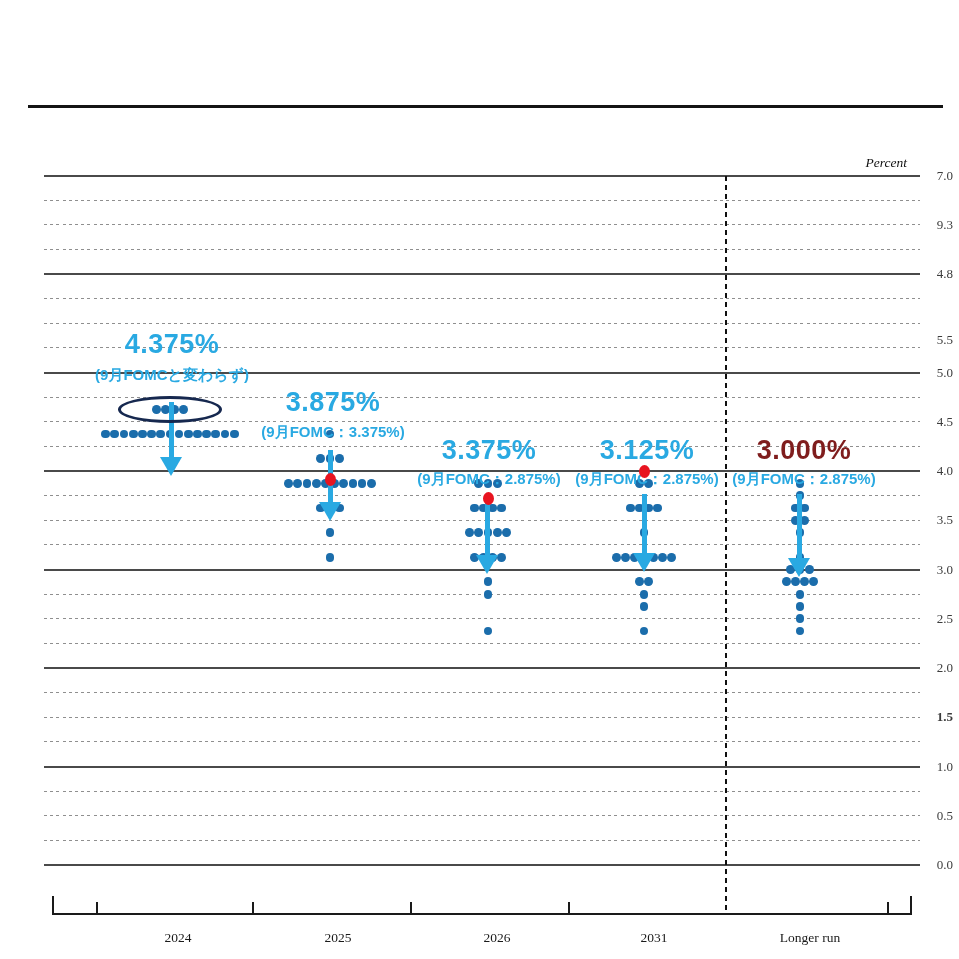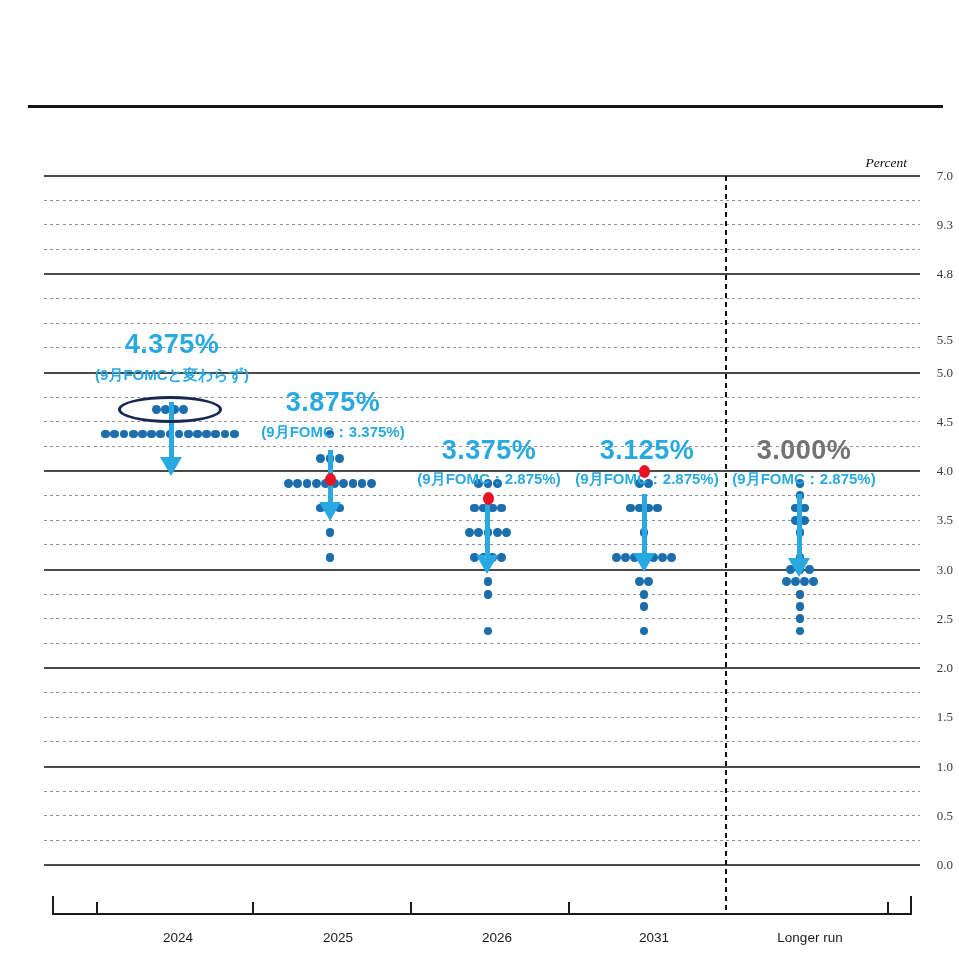--- a/index.html
+++ b/index.html
@@ -12,21 +12,21 @@
           border:1px solid #3c3c3c;border-bottom:none;background:#fdfdfd;}
   .caption-text{margin:7px 12px 0 10px;font-family:"Liberation Serif",serif;font-size:17px;
           line-height:1.32;color:#1c1c1c;text-align:justify;word-spacing:3px;}
   .caption-rule{position:absolute;left:28px;top:105px;width:915px;height:3px;background:#141414;}
   .chart{position:absolute;left:0;top:120px;width:959px;height:839px;}
   .abs{position:absolute;}
   .grid-dashed{height:1px;background:repeating-linear-gradient(90deg,#8f8f8f 0 3px,transparent 3px 6.2px);}
   .grid-solid{height:2px;background:#4a4a4a;}
   .ylab{font-family:"Liberation Serif",serif;font-size:13px;color:#3c3c3c;width:30px;text-align:right;}
   .percent-lab{font-family:"Liberation Serif",serif;font-size:13.5px;color:#111;}
-  .xlab{font-family:Liberation Sans, sans-serif;font-size:13.5px;color:#1a1a1a;transform:translateX(-50%);white-space:nowrap;}
+  .xlab{font-family:Liberation Serif, serif;font-size:13.5px;color:#1a1a1a;transform:translateX(-50%);white-space:nowrap;}
   .dotrow{display:flex;gap:0.4px;}
   .bdot{border-radius:50%;}
   .rdot{border-radius:50%;}
   .ann-big{font-size:27px;font-weight:700;letter-spacing:0.5px;transform:translateX(-50%);white-space:nowrap;}
   .ann-note{font-size:15px;font-weight:700;transform:translateX(-50%);white-space:nowrap;}
   .arrow-shaft{width:5px;}
   .arrow-head{width:0;height:0;border-left:11px solid transparent;border-right:11px solid transparent;}
   .red-note{position:absolute;left:118px;top:709px;font-size:17.5px;font-weight:700;white-space:nowrap;}
   .ellipse{border-radius:50%;background:transparent;}
 </style>
@@ -63,21 +63,21 @@
       <div class="abs grid-dashed" style="left: 44px; width: 876px; top: 202.75px;"></div>
       <div class="abs grid-dashed" style="left: 44px; width: 876px; top: 178.125px;"></div>
       <div class="abs grid-solid" style="left: 44px; width: 876px; top: 153px;"></div>
       <div class="abs grid-dashed" style="left: 44px; width: 876px; top: 128.875px;"></div>
       <div class="abs grid-dashed" style="left: 44px; width: 876px; top: 104.25px;"></div>
       <div class="abs grid-dashed" style="left: 44px; width: 876px; top: 79.625px;"></div>
       <div class="abs grid-solid" style="left: 44px; width: 876px; top: 54.5px;"></div>
       <div class="abs ylab" style="left: 923px; top: 737px;">0.0</div>
       <div class="abs ylab" style="left: 923px; top: 687.75px;">0.5</div>
       <div class="abs ylab" style="left: 923px; top: 638.5px;">1.0</div>
-      <div class="abs ylab" style="left: 923px; top: 589.25px;">1.5</div>
+      <div class="abs ylab" style="left: 923px; top: 589.25px; font-weight: bold;">1.5</div>
       <div class="abs ylab" style="left: 923px; top: 540px;">2.0</div>
       <div class="abs ylab" style="left: 923px; top: 490.75px;">2.5</div>
       <div class="abs ylab" style="left: 923px; top: 441.5px;">3.0</div>
       <div class="abs ylab" style="left: 923px; top: 392.25px;">3.5</div>
       <div class="abs ylab" style="left: 923px; top: 343px;">4.0</div>
       <div class="abs ylab" style="left: 923px; top: 293.75px;">4.5</div>
       <div class="abs ylab" style="left: 923px; top: 244.5px;">5.0</div>
       <div class="abs ylab" style="left: 923px; top: 212px;">5.5</div>
       <div class="abs ylab" style="left: 923px; top: 146px;">4.8</div>
       <div class="abs ylab" style="left: 923px; top: 96.75px;">9.3</div>
@@ -271,21 +271,21 @@
       </div>
       <div class="abs dotrow" style="left: 795.6px; top: 482.038px; width: 8.8px; height: 8.8px;">
         <div class="bdot" style="width: 8.8px; height: 8.8px; background: rgb(27, 109, 171); flex: 0 0 auto;"></div>
       </div>
       <div class="abs dotrow" style="left: 795.6px; top: 494.35px; width: 8.8px; height: 8.8px;">
         <div class="bdot" style="width: 8.8px; height: 8.8px; background: rgb(27, 109, 171); flex: 0 0 auto;"></div>
       </div>
       <div class="abs dotrow" style="left: 795.6px; top: 506.663px; width: 8.8px; height: 8.8px;">
         <div class="bdot" style="width: 8.8px; height: 8.8px; background: rgb(27, 109, 171); flex: 0 0 auto;"></div>
       </div>
-      <div class="abs ann-big" style="left: 804px; top: 315px; color: #737373;">3.000%</div>
+      <div class="abs ann-big" style="left: 804px; top: 315px; color: #7f1d1d;">3.000%</div>
       <div class="abs ann-note" style="left: 804px; top: 350px; color: rgb(41, 169, 226);">(9月FOMC：2.875%)</div>
       <div class="abs arrow-shaft" style="left: 796.5px; top: 374px; height: 64px; background: rgb(41, 169, 226);"></div>
       <div class="abs arrow-head" style="left: 788px; top: 438px; border-top: 19px solid rgb(41, 169, 226);"></div>
       <div class="abs rdot" style="left: 324.5px; top: 353.365px; width: 11px; height: 13px; background: rgb(232, 20, 32); z-index: 5;"></div>
       <div class="abs rdot" style="left: 482.5px; top: 372.08px; width: 11px; height: 13px; background: rgb(232, 20, 32); z-index: 5;"></div>
       <div class="abs rdot" style="left: 638.5px; top: 345.485px; width: 11px; height: 13px; background: rgb(232, 20, 32); z-index: 5;"></div>
       <div class="abs ellipse" style="left: 118px; top: 275.938px; width: 104px; height: 27px; border: 3.5px solid rgb(22, 40, 79); box-sizing: border-box; z-index: 6;"></div>
     </div>
 
 </div>

